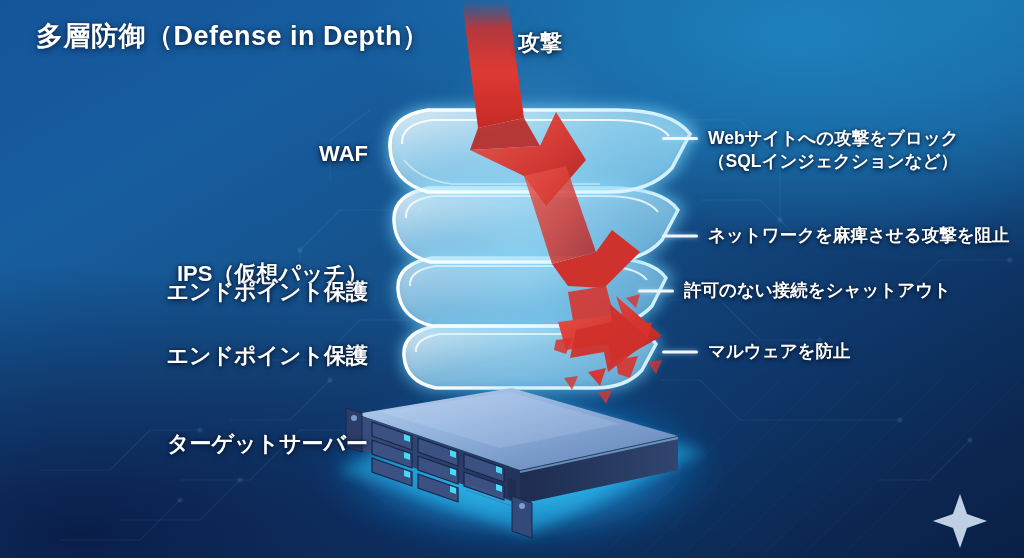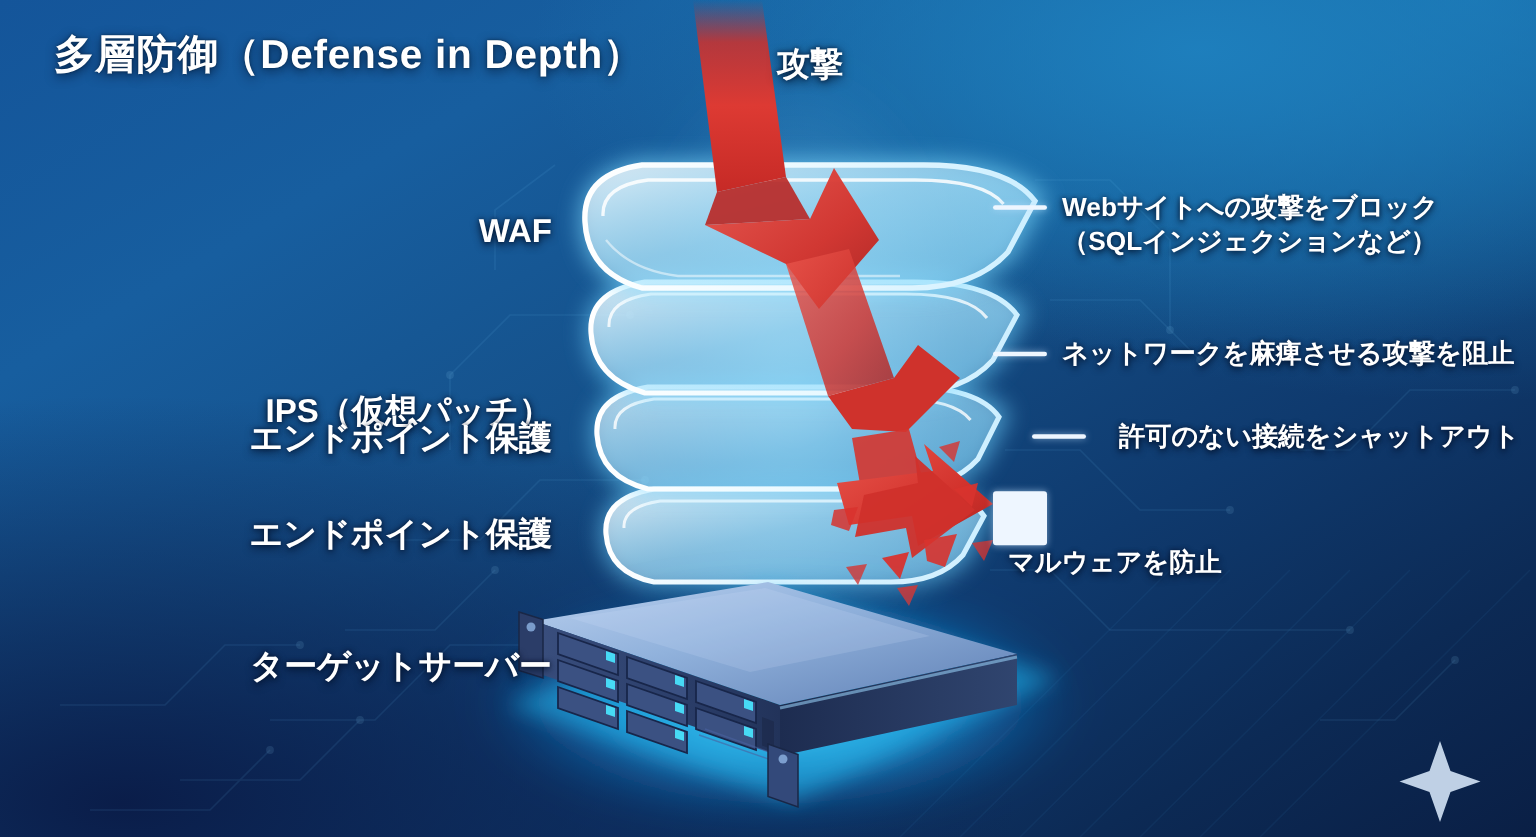--- a/index.html
+++ b/index.html
@@ -299,27 +299,27 @@
     </div>
   </div>
 
   <div class="ann" style="left:662px;top:226px;margin-top:10px;">
     <div class="leader"></div>
     <div class="atxt">
       <div>ネットワークを麻痺させる攻撃を阻止</div>
     </div>
   </div>
 
-  <div class="ann" style="left:688px;top:291px;gap:12px;">
+  <div class="ann" style="left:638px;top:291px;">
     <div class="leader"></div>
     <div class="atxt">
       <div>許可のない接続をシャットアウト</div>
     </div>
   </div>
 
-  <div class="ann" style="left:662px;top:352px;flex-direction:column;">
+  <div class="ann" style="left:662px;top:352px;">
     <div class="leader"></div>
     <div class="atxt">
       <div>マルウェアを防止</div>
     </div>
   </div>
 
 </div>
 
 </body></html>

